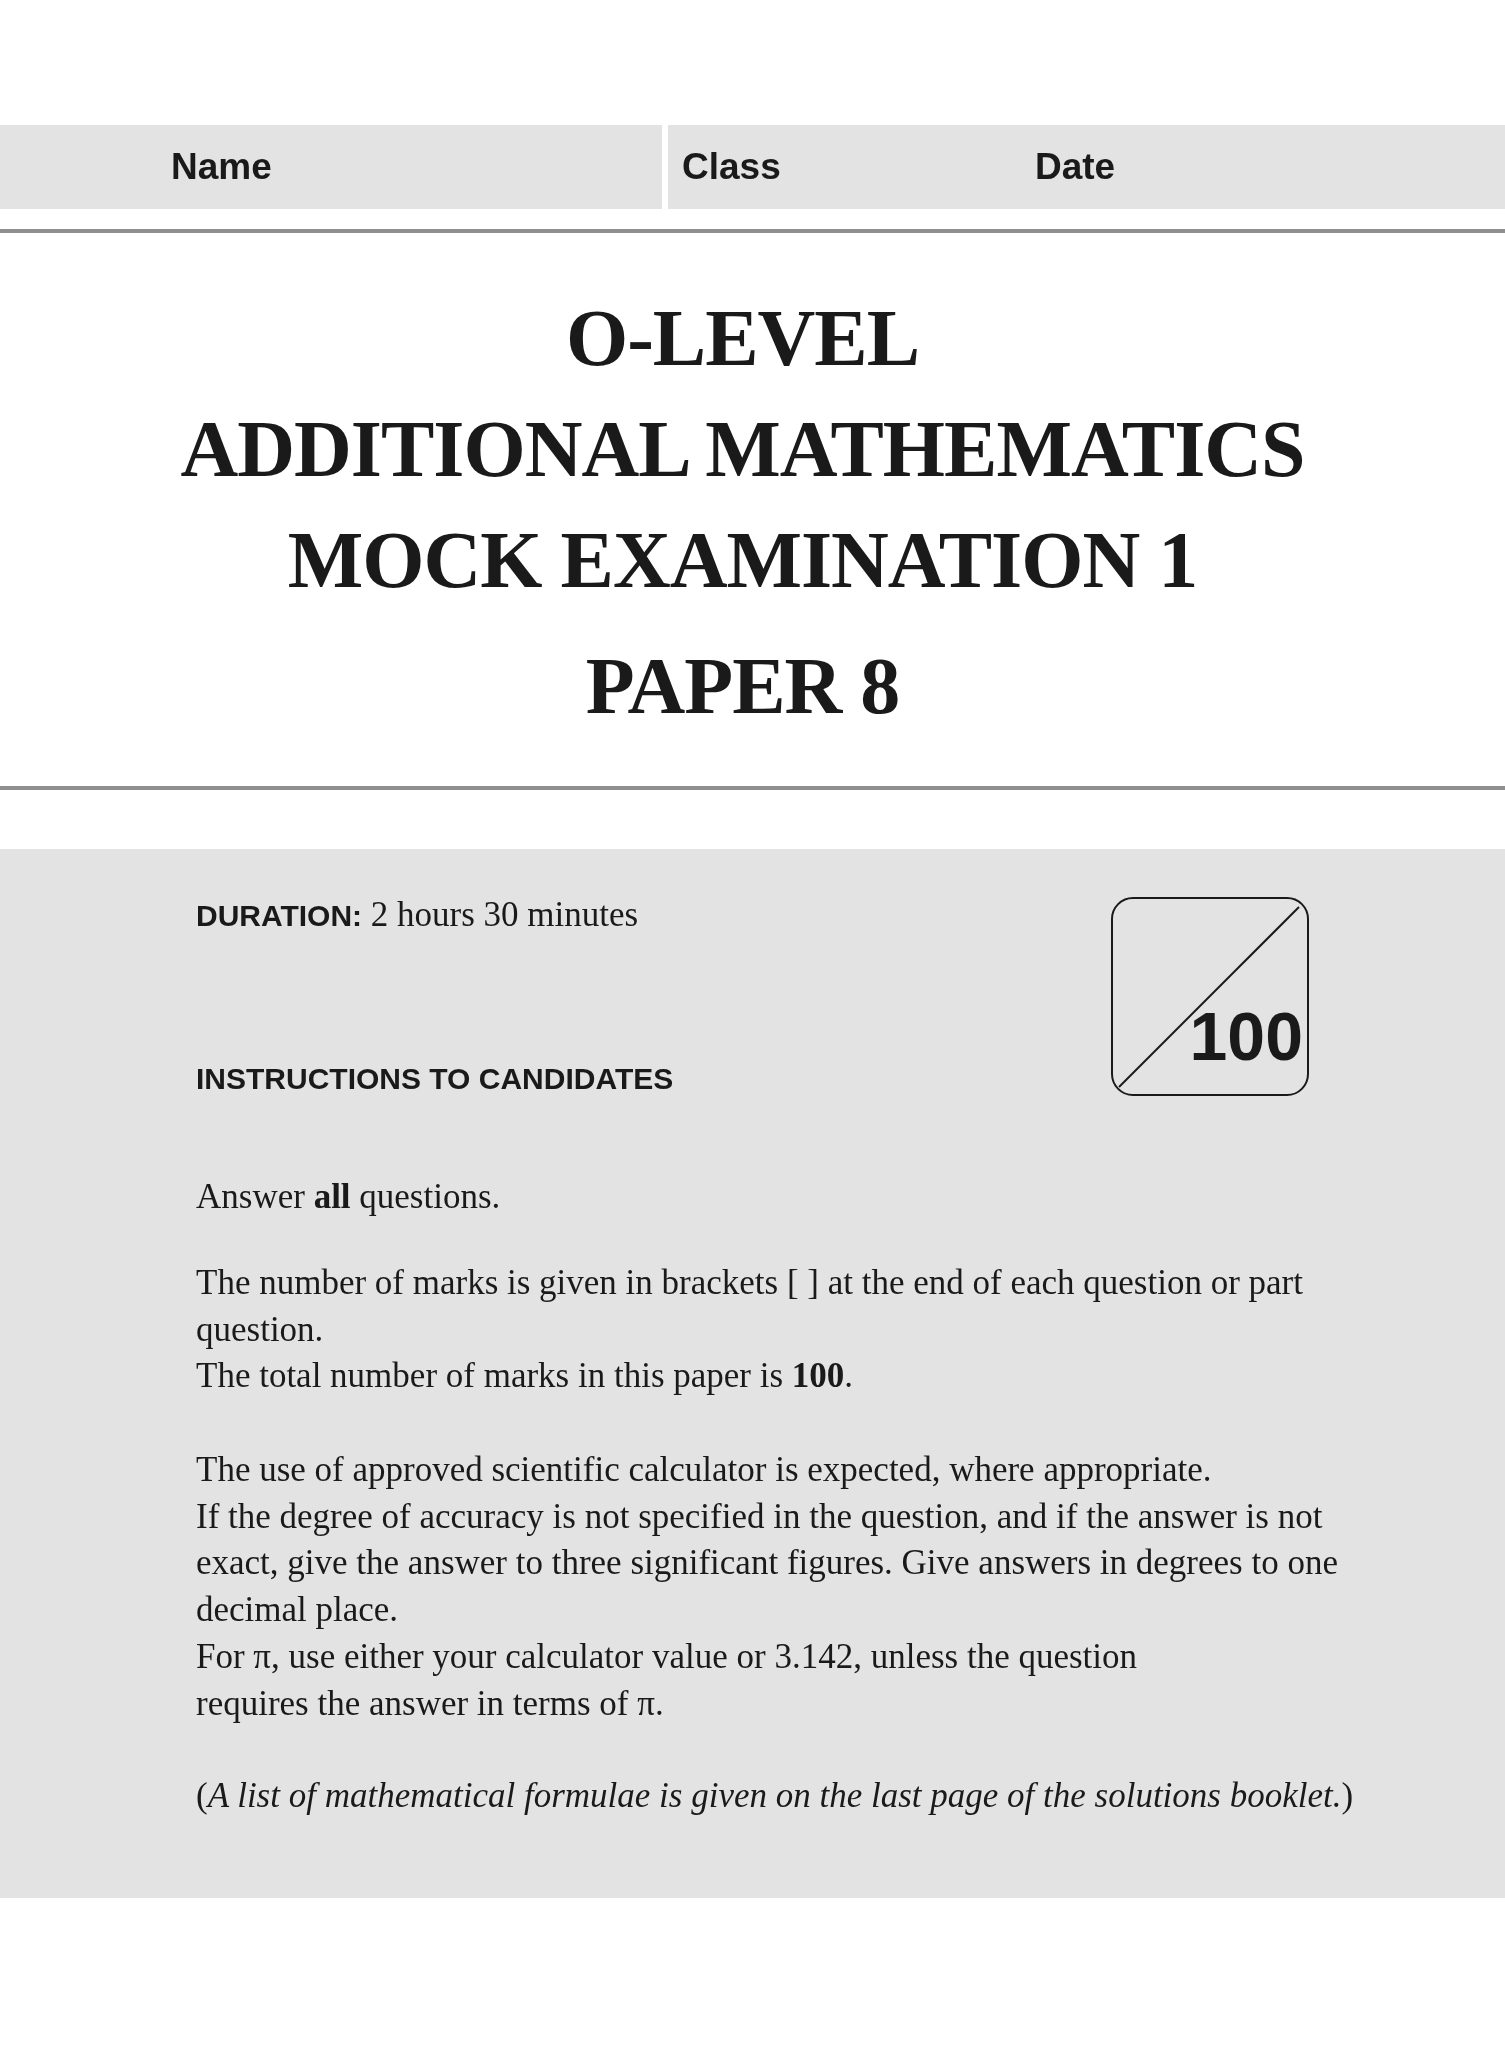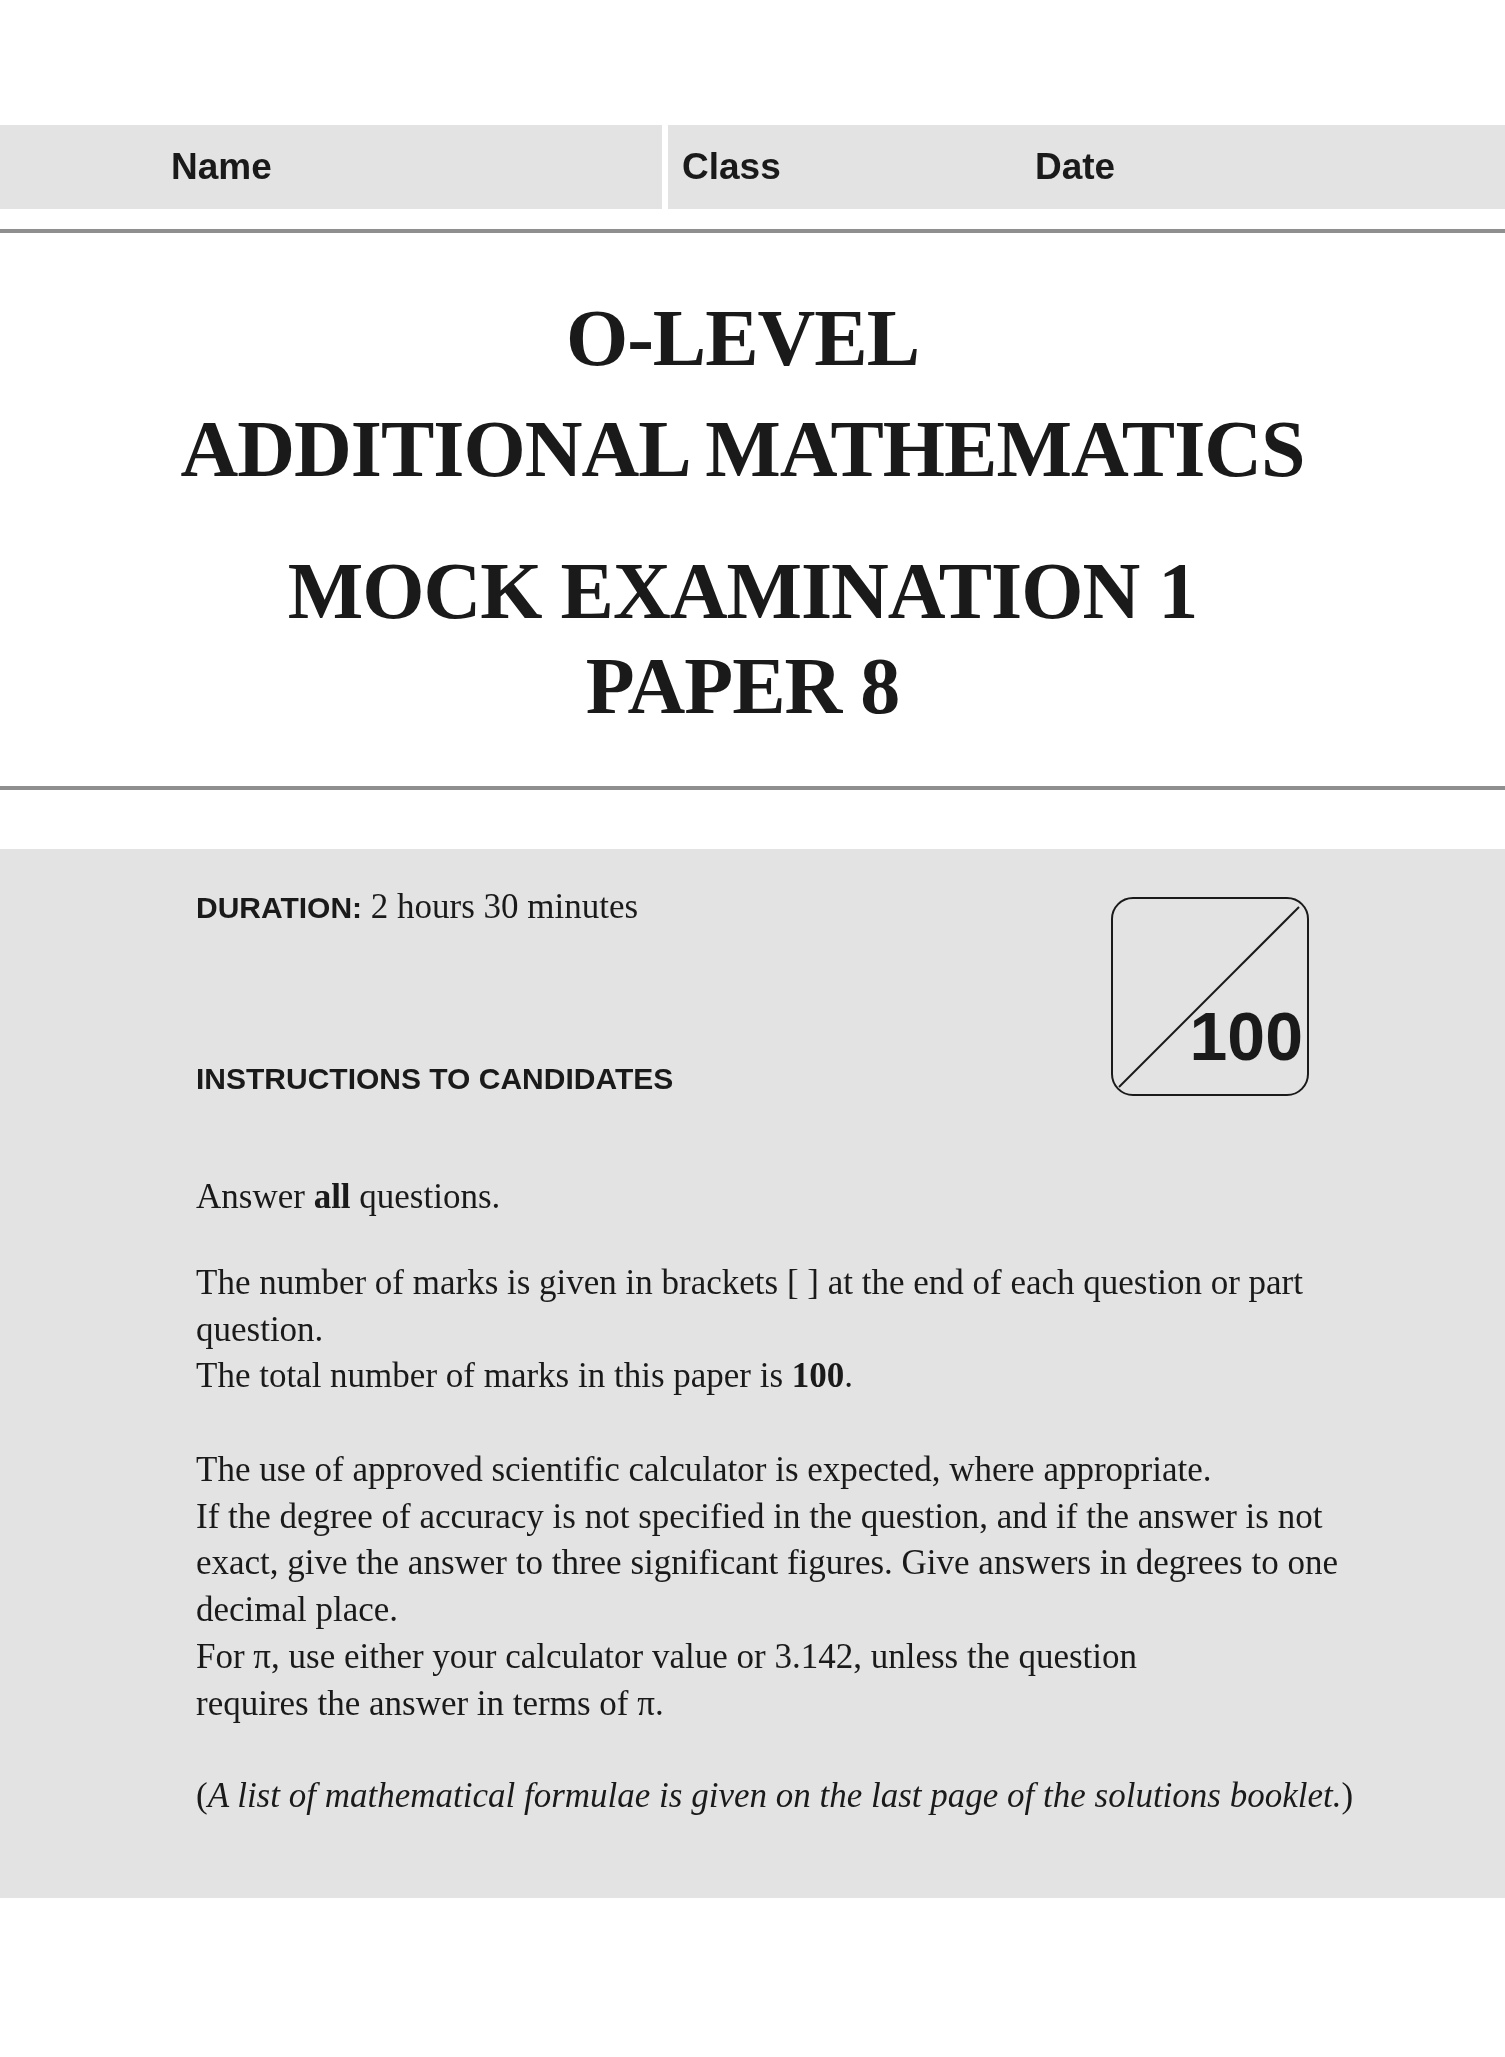--- a/index.html
+++ b/index.html
@@ -4,21 +4,21 @@
 <style>
   html, body { margin:0; padding:0; background:#ffffff; }
   body { width:1505px; height:2057px; position:relative; overflow:hidden; color:#1a1a1a; }
   .hdr-cell { position:absolute; top:125px; height:84px; background:#e3e3e3; }
   .hdr-label { position:absolute; top:0; height:70px; line-height:84px; font-family:"Liberation Sans", sans-serif; font-weight:bold; font-size:37px; color:#1a1a1a; }
   .rule { position:absolute; left:0; width:1505px; height:4px; background:#8f8f8f; }
   .title-line { position:absolute; left:0; width:1485px; text-align:center; font-family:"Liberation Serif", serif; font-weight:bold; font-size:80px; line-height:80px; color:#1a1a1a; letter-spacing:-1px; }
   .panel { position:absolute; left:0; top:849px; width:1505px; height:1049px; background:#e3e3e3; }
   .sans-bold { font-family:"Liberation Sans", sans-serif; font-weight:bold; }
   .serif { font-family:"Liberation Serif", serif; }
-  .duration { position:absolute; left:196px; top:887px; font-size:35px; line-height:40px; white-space:nowrap; }
+  .duration { position:absolute; left:196px; top:887px; font-size:35px; line-height:56px; white-space:nowrap; }
   .duration .lbl { font-size:30px; }
   .instr-head { position:absolute; left:196px; top:1056px; font-size:30px; line-height:46px; white-space:nowrap; }
   .marks-box { position:absolute; left:1111px; top:897px; width:194px; height:195px; border:2.5px solid #1a1a1a; border-radius:22px; }
   .marks-box svg { position:absolute; left:0; top:0; }
   .marks-total { position:absolute; right:4px; bottom:24px; font-family:"Liberation Sans", sans-serif; font-weight:bold; font-size:68px; line-height:68px; }
   .para { position:absolute; left:196px; width:1180px; font-family:"Liberation Serif", serif; font-size:35px; line-height:46.7px; color:#1a1a1a; }
   .para b { font-weight:bold; }
   .para i { font-style:italic; }
 </style>
 </head>
@@ -32,21 +32,21 @@
 </div>
 <div class="hdr-cell" style="left:1022px; width:483px;">
   <span class="hdr-label" style="left:13px;">Date</span>
 </div>
 
 <div class="rule" style="top:229px;"></div>
 
 <div>
   <div class="title-line" style="top:298px;">O-LEVEL</div>
   <div class="title-line" style="top:409px;">ADDITIONAL MATHEMATICS</div>
-  <div class="title-line" style="top:551px;">MOCK EXAMINATION 1</div>
+  <div class="title-line" style="top:520px;">MOCK EXAMINATION 1</div>
   <div class="title-line" style="top:646px;">PAPER 8</div>
 </div>
 
 <div class="rule" style="top:786px;"></div>
 
 <div class="panel"></div>
 
 <div class="duration">
   <span class="sans-bold lbl">DURATION:</span>
   <span class="serif">2 hours 30 minutes</span>

